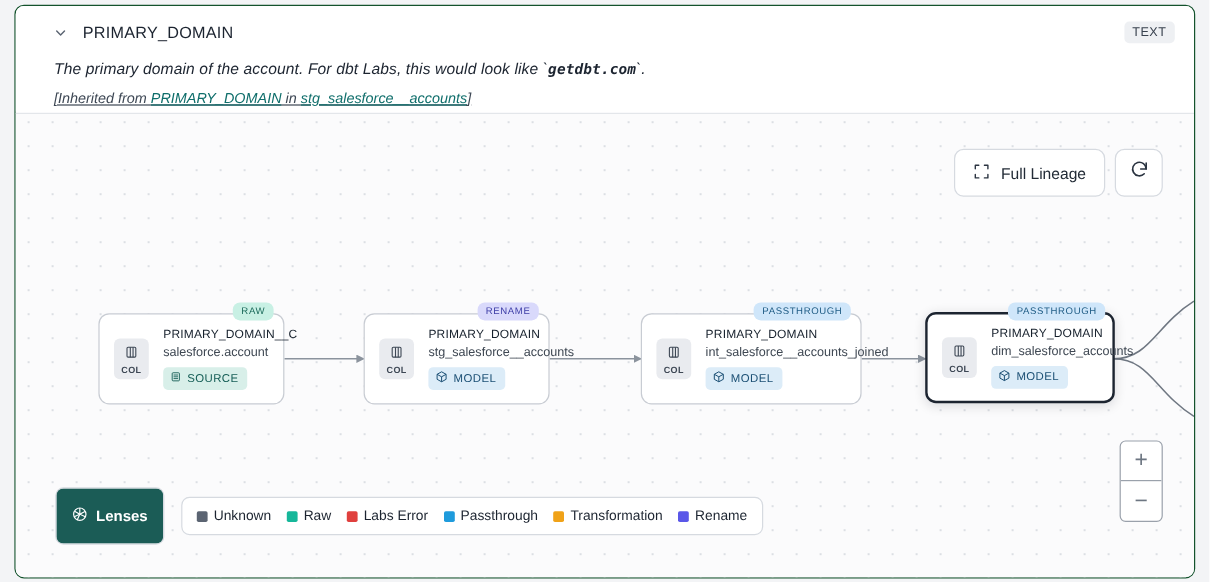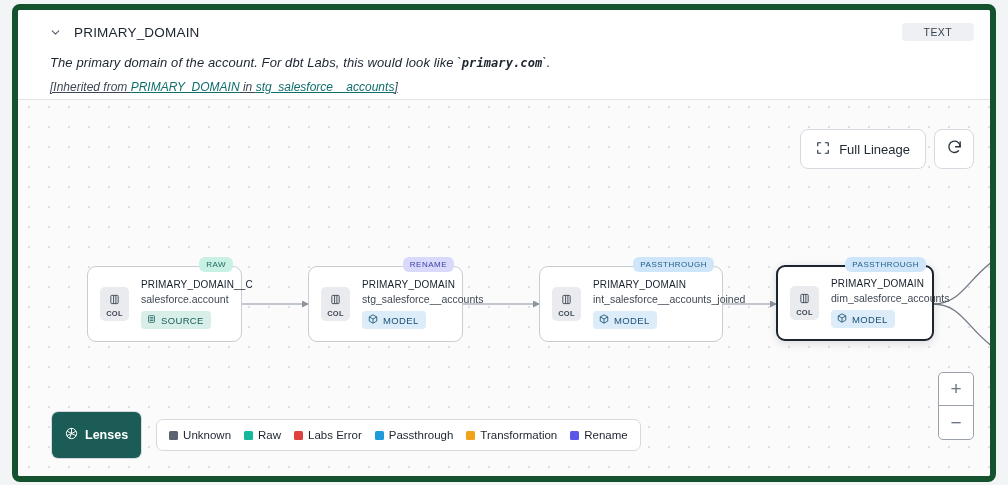--- a/index.html
+++ b/index.html
@@ -17,21 +17,21 @@
     background: #f3f4f6;
     overflow: hidden;
   }
 
   
   .card {
     position: absolute;
     left: 12px; top: 4px;
     width: 984px; height: 478px;
     background: #ffffff;
-    border: 6px solid #14532d;
+    border: 1px solid #14532d;
     border-radius: 8px;
     overflow: hidden;
   }
 
   
   .header {
     position: relative;
     height: 88px;
     padding: 10px 16px 0 16px;
     background: #ffffff;
@@ -56,21 +56,21 @@
     color: #1c2430;
     letter-spacing: .2px;
   }
   .type-badge {
     position: absolute;
     right: 16px; top: 13px;
     background: #eef0f3;
     color: #39424f;
     font-size: 10.5px;
     letter-spacing: .4px;
-    padding: 3px 22px;
+    padding: 3px 7px;
     border-radius: 4px;
   }
   .desc {
     margin: 11px 0 0 16px;
     font-size: 13px;
     font-style: italic;
     color: #1c2430;
     letter-spacing: .1px;
   }
   .desc code {
@@ -297,21 +297,21 @@
           <svg width="13" height="13" viewBox="0 0 24 24" fill="none" stroke="currentColor" stroke-width="2.2" stroke-linecap="round" stroke-linejoin="round">
             <polyline points="6 9 12 15 18 9"></polyline>
           </svg>
         </span>
         <span class="col-title">PRIMARY_DOMAIN</span>
       </div>
 
       <div class="type-badge">TEXT</div>
 
       <div class="desc">
-        <span>The primary domain of the account. For dbt Labs, this would look like `</span><code>primary.com</code><span>`.</span>
+        <span>The primary domain of the account. For dbt Labs, this would look like `</span><code>getdbt.com</code><span>`.</span>
       </div>
 
       <div class="inherit">
         <span>[Inherited from </span><a href="#">PRIMARY_DOMAIN</a><span> in </span><a href="#">stg_salesforce__accounts</a><span>]</span>
       </div>
     </div>
 
     <div class="canvas">
 
       <svg class="edges" width="982" height="388" viewBox="0 0 982 388">

